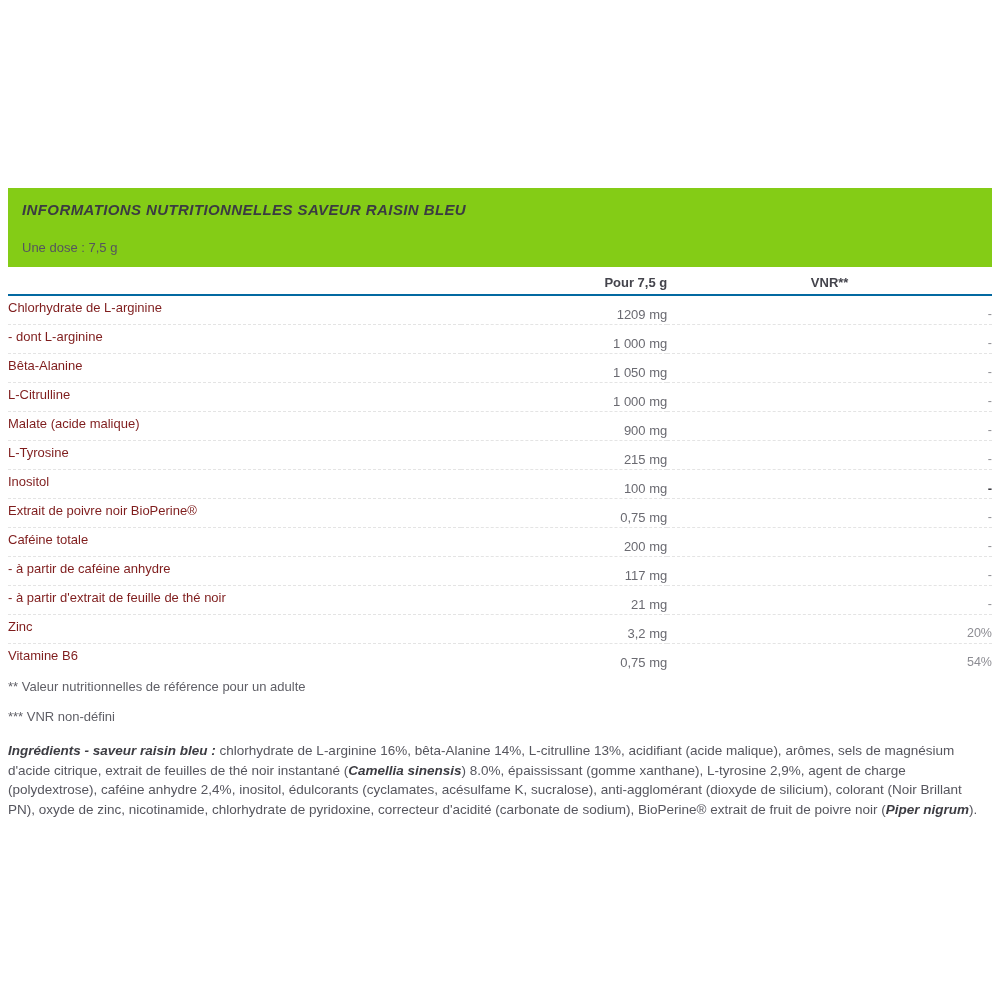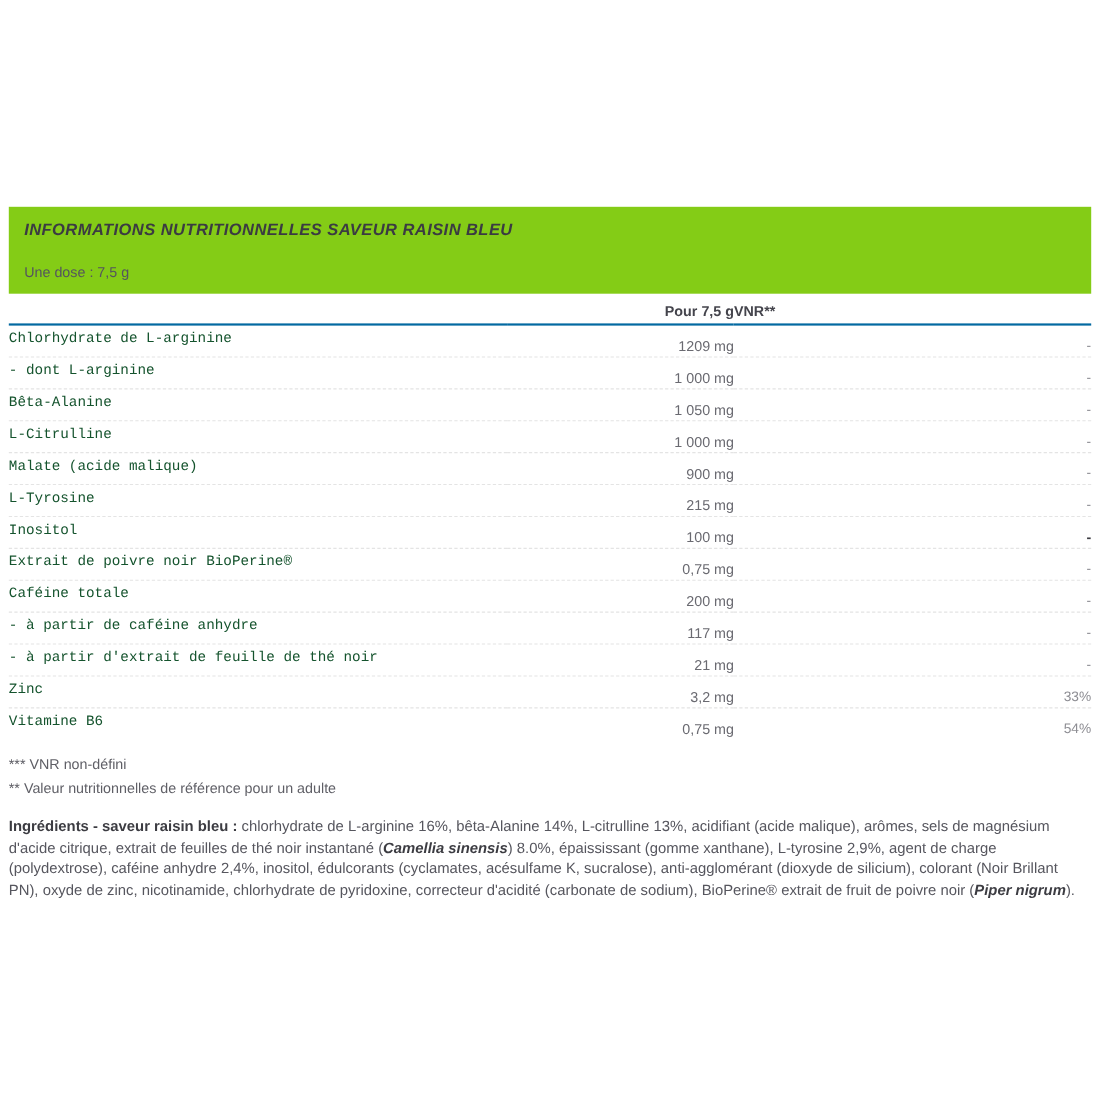--- a/index.html
+++ b/index.html
@@ -45,49 +45,49 @@
   col.c-value { width: 21%; }
   col.c-vnr   { width: 33%; }
   thead th {
     font-size: 13px;
     font-weight: 700;
     color: #44444c;
     padding: 6px 0 4px 0;
     border-bottom: 2px solid #0369a1;
   }
   thead th.value { text-align: right; }
-  thead th.vnr   { text-align: left; }
+  thead th.vnr   { text-align: center; }
   tbody td {
     font-size: 13px;
     vertical-align: top;
     border-top: 1px dashed #e4e4e4;
   }
   tbody tr:first-child td { border-top: none; }
-  td.label { color: #14532d; padding: 4px 0 9px 0; font-family: Liberation Mono, monospace; }
+  td.label { color: #7f1d1d; padding: 4px 0 9px 0; }
   td.value { color: #6a6a71; text-align: right; padding: 11px 0 2px 0; }
   td.vnr   { color: #8d8d93; text-align: right; padding: 11px 0 2px 0; font-size: 12.5px; }
   td.vnr.bold { font-weight: 700; color: #3c3c42; font-size: 13px; }
 
   
   .footnote {
     margin: 0 8px;
     font-size: 13px;
     color: #5f5f66;
   }
   .footnote.first { margin-top: 7px; }
   .footnote.second { margin-top: 15px; }
 
   
   .ingredients {
     margin: 17px 8px 0 8px;
     font-size: 13.5px;
     line-height: 19.5px;
     color: #56565e;
   }
-  .ingredients .seg-bold { font-weight: 700; color: #3c3c42; }
+  .ingredients .seg-bold { font-weight: 700; color: #3c3c42; font-style: italic; }
   .ingredients .seg-italic { font-style: italic; }
 </style>
 </head>
 <body>
 
 <div class="page">
 
   <div class="band">
     <h1>INFORMATIONS NUTRITIONNELLES SAVEUR RAISIN BLEU</h1>
     <div class="dose">Une dose : 7,5 g</div>
@@ -171,29 +171,29 @@
       <td class="label">- à partir d'extrait de feuille de thé noir</td>
       <td class="value">21 mg</td>
       <td class="vnr">-</td>
     </tr>
 
 
 
     <tr>
       <td class="label">Zinc</td>
       <td class="value">3,2 mg</td>
-      <td class="vnr">33%</td>
+      <td class="vnr">20%</td>
     </tr>
 
     <tr>
       <td class="label">Vitamine B6</td>
       <td class="value">0,75 mg</td>
       <td class="vnr">54%</td>
     </tr>
   </tbody>
   </table>
 
+  <div class="footnote first">** Valeur nutritionnelles de référence pour un adulte</div>
   <div class="footnote second">*** VNR non-défini</div>
-  <div class="footnote first">** Valeur nutritionnelles de référence pour un adulte</div>
 
   <p class="ingredients"><span class="seg-bold">Ingrédients - saveur raisin bleu : </span><span>chlorhydrate de L-arginine 16%, bêta-Alanine 14%, L-citrulline 13%, acidifiant (acide malique), arômes, sels de magnésium d'acide citrique, extrait de feuilles de thé noir instantané (</span><span class="seg-bold seg-italic">Camellia sinensis</span><span>) 8.0%, épaississant (gomme xanthane), L-tyrosine 2,9%, agent de charge (polydextrose), caféine anhydre 2,4%, inositol, édulcorants (cyclamates, acésulfame K, sucralose), anti-agglomérant (dioxyde de silicium), colorant (Noir Brillant PN), oxyde de zinc, nicotinamide, chlorhydrate de pyridoxine, correcteur d'acidité (carbonate de sodium), BioPerine® extrait de fruit de poivre noir (</span><span class="seg-bold seg-italic">Piper nigrum</span><span>).</span></p>
 
 </div>
 
 </body></html>

